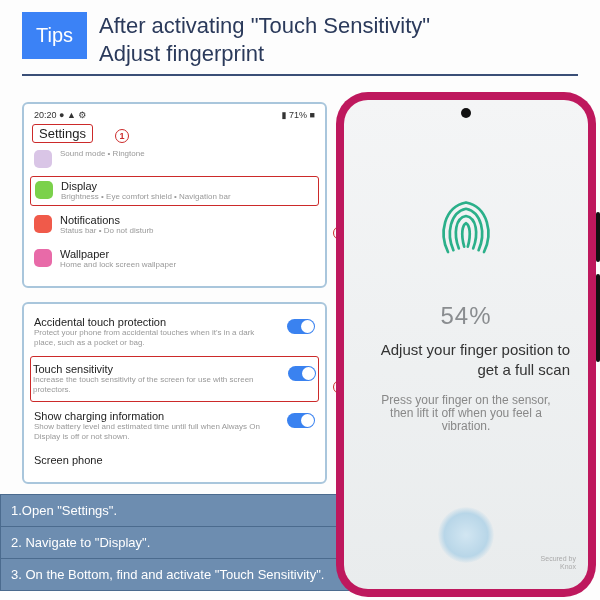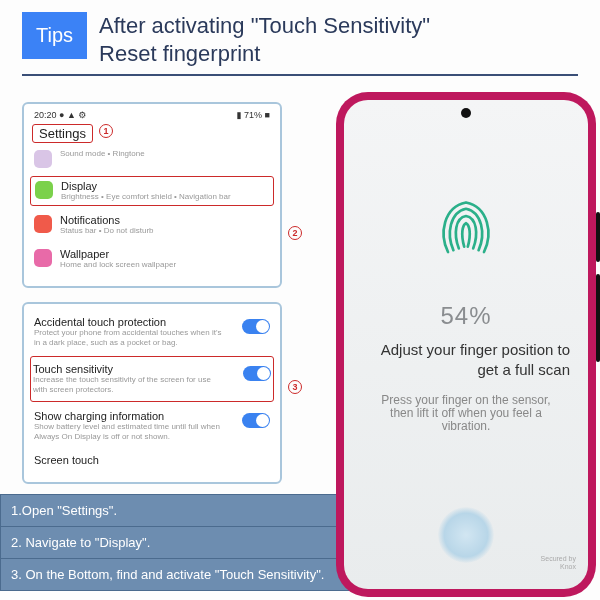--- a/index.html
+++ b/index.html
@@ -14,26 +14,26 @@
   .tips-row { display: flex; align-items: flex-start; padding: 12px 0 0 22px; }
   .tips-badge {
     background: #3b82f6; color: #fff;
     font-size: 20px; font-weight: 400;
     padding: 12px 14px;
   }
   .tips-text { padding-left: 12px; color: #2b3a5b; font-size: 22px; line-height: 28px; }
   .hr { border: none; border-top: 2px solid #3a4f77; margin: 6px 0 0 22px; width: 556px; }
 
   
-  .left-col { position: absolute; left: 22px; top: 102px; width: 260px; }
+  .left-col { position: absolute; left: 22px; top: 102px; width: 305px; }
 
   .panel { border: 2px solid #a9c6dc; border-radius: 6px; background: #fff; padding: 6px 8px 10px; margin-bottom: 14px; position: relative; }
 
   .statusbar { display: flex; justify-content: space-between; font-size: 9px; color: #333; padding: 0 2px 4px; }
-  .settings-line { display: flex; align-items: flex-start; gap: 6px; }
+  .settings-line { display: flex; align-items: flex-end; gap: 22px; }
   .settings-label { font-size: 13px; color: #222; border: 1.5px solid #cc2a2a; padding: 1px 6px; border-radius: 3px; }
   .circ-num {
     width: 14px; height: 14px; border: 1.5px solid #cc2a2a; border-radius: 50%;
     color: #cc2a2a; font-size: 9px; display: flex; align-items: center; justify-content: center;
     font-weight: 600;
   }
   .circ-out { position: absolute; }
   .c2 { right: -22px; top: 122px; }
   .c3 { right: -22px; top: 76px; }
 
@@ -92,21 +92,21 @@
   }
   .knox { position: absolute; right: 12px; bottom: 18px; font-size: 7px; color: #aaa; text-align: right; line-height: 8px; }
 </style>
 </head>
 <body>
 
 <div class="tips-row">
   <div class="tips-badge">Tips</div>
   <div class="tips-text">
     <div>After activating "Touch Sensitivity"</div>
-    <div>Reset fingerprint</div>
+    <div>Adjust fingerprint</div>
   </div>
 </div>
 <hr class="hr">
 
 <div class="left-col">
 
   <div class="panel">
     <div class="statusbar">
       <span>20:20 ● ▲ ⚙</span>
       <span>▮ 71% ■</span>
@@ -164,21 +164,21 @@
     </div>
     <div class="p2-item">
       <div class="p2-main">
         <div class="p2-title">Show charging information</div>
         <div class="p2-sub">Show battery level and estimated time until full when Always On Display is off or not shown.</div>
       </div>
       <div class="toggle"></div>
     </div>
     <div class="p2-item">
       <div class="p2-main">
-        <div class="p2-title">Screen touch</div>
+        <div class="p2-title">Screen phone</div>
       </div>
     </div>
     <span class="circ-num circ-out c3">3</span>
   </div>
 
 </div>
 
 <div class="steps">
   <div class="step">1.Open "Settings".</div>
   <div class="step">2. Navigate to "Display".</div>

